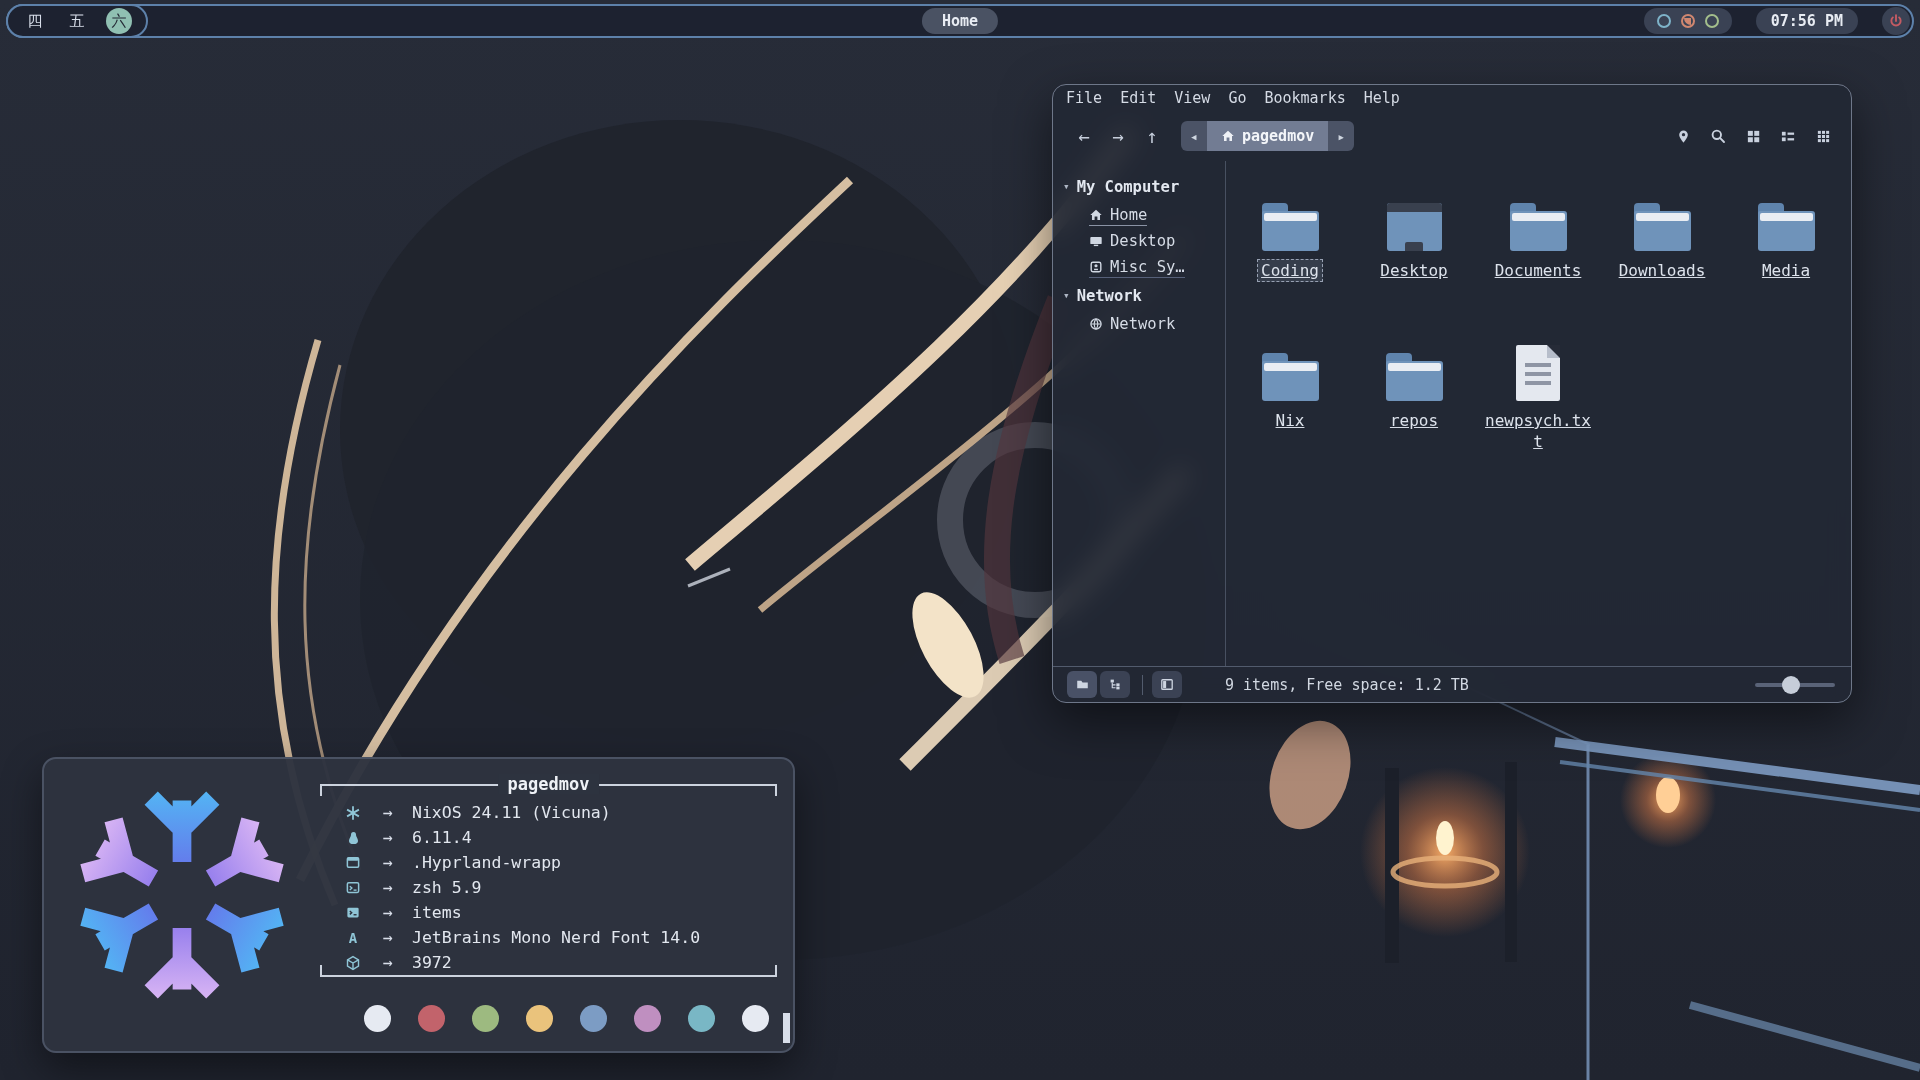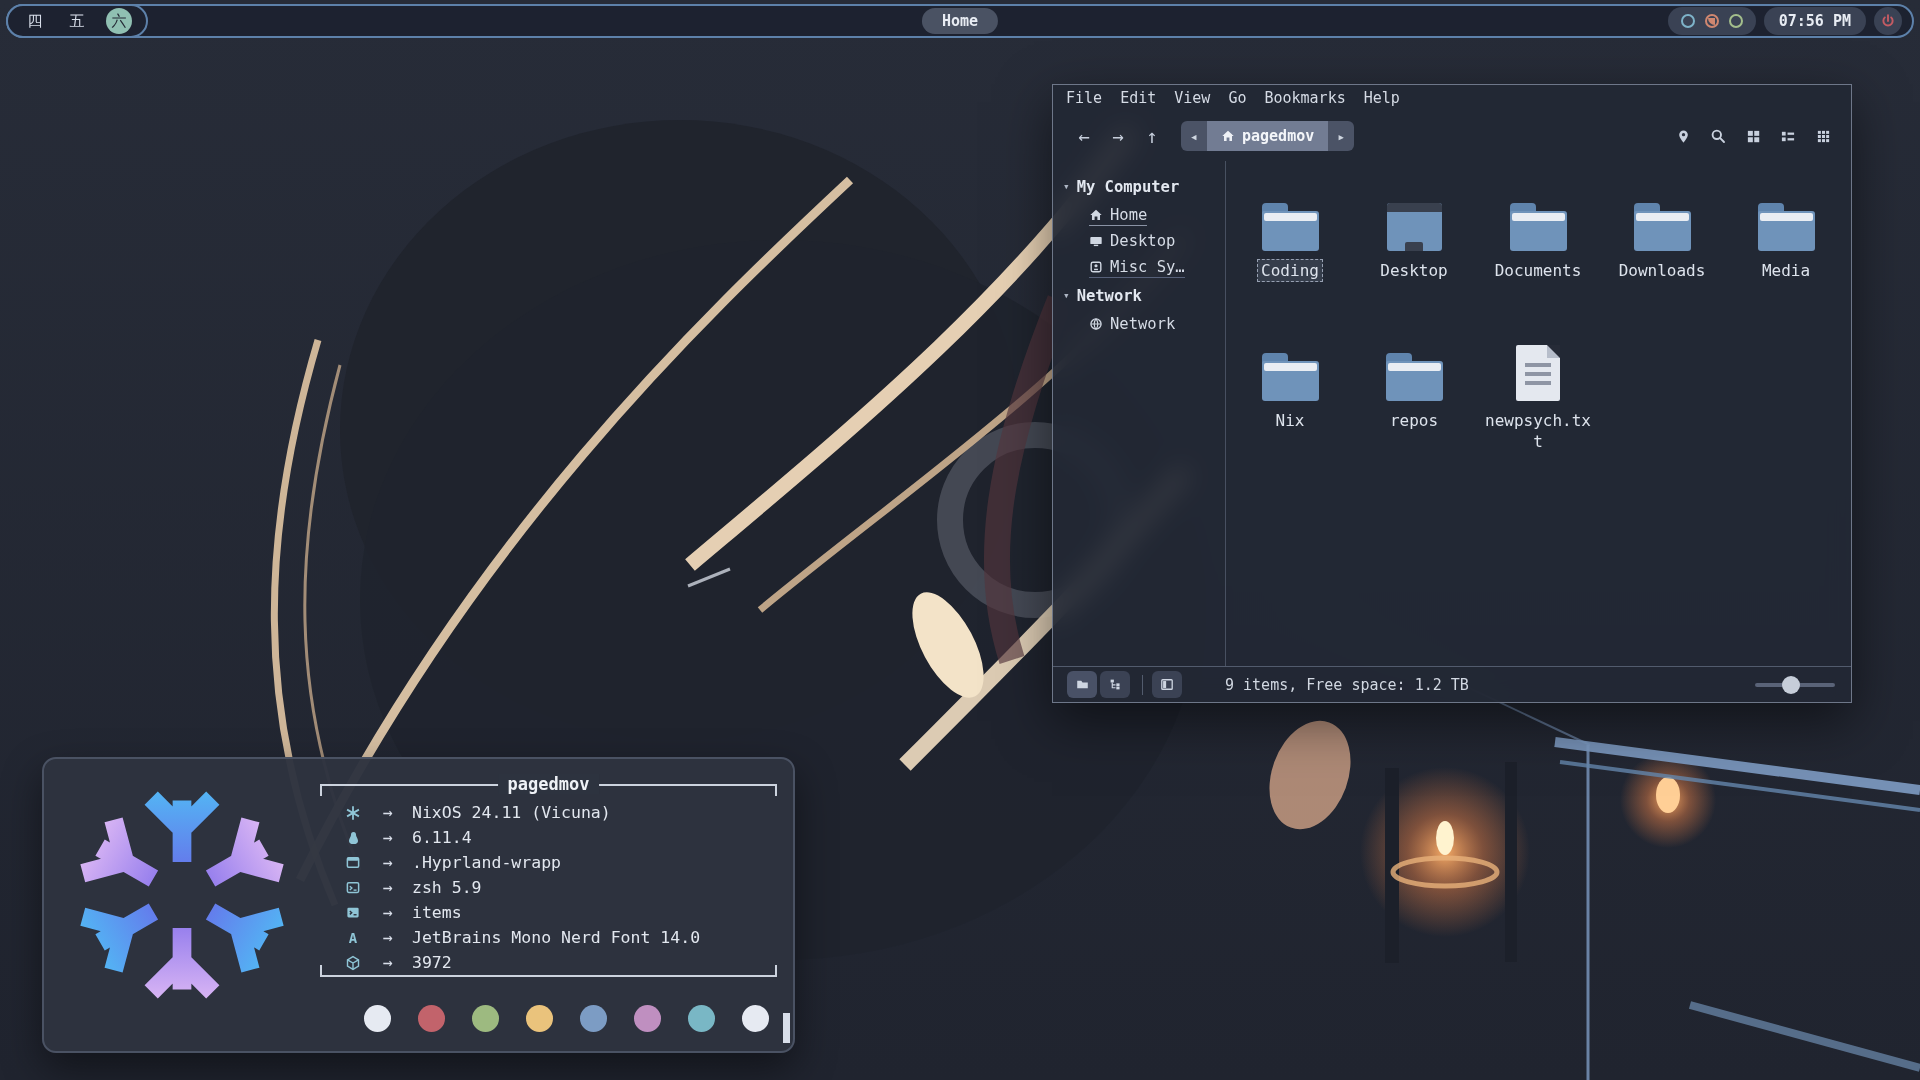--- a/index.html
+++ b/index.html
@@ -15,33 +15,33 @@
     background:#1d2230; border:2px solid #5d81aa; border-radius:18px; }
   #ws-module { position:absolute; left:-2px; top:-2px; height:34px; padding:0 14px;
     background:#1d2230; border:2px solid #5d81aa; border-radius:18px;
     display:flex; align-items:center; gap:16px; }
   .ws { color:#d8dee9; font-size:15px; width:26px; height:26px; display:flex;
     align-items:center; justify-content:center; border-radius:50%; cursor:default; }
   .ws.active { background:#90c0b2; color:#252a36; }
   #bar-title { position:absolute; left:50%; top:50%; transform:translate(-50%,-50%);
     background:#4a5263; border-radius:15px; padding:4px 20px; color:#e8ecf3;
     font-size:15px; font-weight:bold; }
-  #bar-right { position:absolute; right:10px; top:50%; transform:translateY(-50%);
-    display:flex; gap:8px; }
+  #bar-right { position:absolute; right:2px; top:50%; transform:translateY(-50%);
+    display:flex; align-items:center; gap:24px; }
   .pill { background:#3a4254; border-radius:14px; display:flex; align-items:center; }
   #indicators { padding:6px 13px; gap:10px; }
   .ring { width:14px; height:14px; border-radius:50%; border:2px solid; position:relative; }
   .ring .wedge { position:absolute; left:1px; bottom:1px; width:7px; height:7px;
     background:#d08770; border-radius:0 0 0 100%; }
   #clock { padding:4px 15px; color:#e8ecf3; font-size:15px; font-weight:bold; }
   #power-btn { width:28px; height:28px; border-radius:50%; justify-content:center; }
 
   
   #fm { left:1052px; top:84px; width:800px; height:619px; z-index:20;
-    background:rgba(34,40,52,0.90); border:1px solid #6e7789; border-radius:0;
+    background:rgba(34,40,52,0.90); border:1px solid #6e7789; border-radius:14px;
     box-shadow:0 18px 50px rgba(0,0,0,0.5); display:flex; flex-direction:column;
     backdrop-filter:blur(12px); color:#d5dbe5; }
   #fm-menubar { height:26px; display:flex; gap:18px; padding:4px 0 0 13px; font-size:15px; }
   .menu-item { cursor:default; }
   #fm-toolbar { height:50px; display:flex; align-items:center; padding:0 14px; }
   .nav-btn { width:34px; height:30px; display:flex; align-items:center; justify-content:center;
     color:#c6cedb; font-size:19px; border-radius:5px; }
   #path-ctl { display:flex; height:30px; border-radius:6px; overflow:hidden; margin-left:12px; }
   .chev { width:26px; background:#4b5366; color:#cfd6e0; font-size:13px;
     display:flex; align-items:center; justify-content:center; }
@@ -53,21 +53,21 @@
   #fm-main { flex:1; display:flex; min-height:0; }
   #fm-sidebar { width:172px; padding:12px 0 0 10px; font-size:15.5px; flex:none; }
   .sec-h { display:flex; align-items:center; gap:7px; height:27px; font-weight:bold; color:#e3e8f0; }
   .tri { color:#aeb6c4; font-size:11px; }
   .s-item { display:flex; align-items:center; gap:7px; height:22px; margin:4px 0 4px 26px;
     width:fit-content; color:#d6dce6; }
   .s-item.uline { border-bottom:1px solid #566079; }
   .s-item.sel { border-bottom:1px solid #8a93a5; }
   #fm-vsep { width:1px; background:#525b6d; opacity:.8; }
   #fm-content { flex:1; display:flex; flex-wrap:wrap; align-content:flex-start;
-    padding:24px 0 0 2px; }
+    padding:24px 0 0 2px;text-decoration:underline; }
   .cell { width:124px; height:150px; display:flex; flex-direction:column; align-items:center; }
   .icon-wrap { height:66px; display:flex; align-items:flex-end; justify-content:center;
     margin-bottom:8px; }
   .flabel { font-size:16px; color:#dde3ec; text-align:center; line-height:21px;
     padding:0 3px; max-width:118px; word-break:break-all; border:1px dashed transparent; }
   .flabel.sel { border-color:#97a0b2; background:rgba(120,135,160,0.22); }
   .fold { width:57px; height:48px; position:relative; }
   .fold .flap { position:absolute; top:0; left:0; width:26px; height:12px;
     background:#5f84ad; border-radius:4px 4px 0 0; }
   .fold .fbody { position:absolute; top:8px; left:0; right:0; bottom:0;

